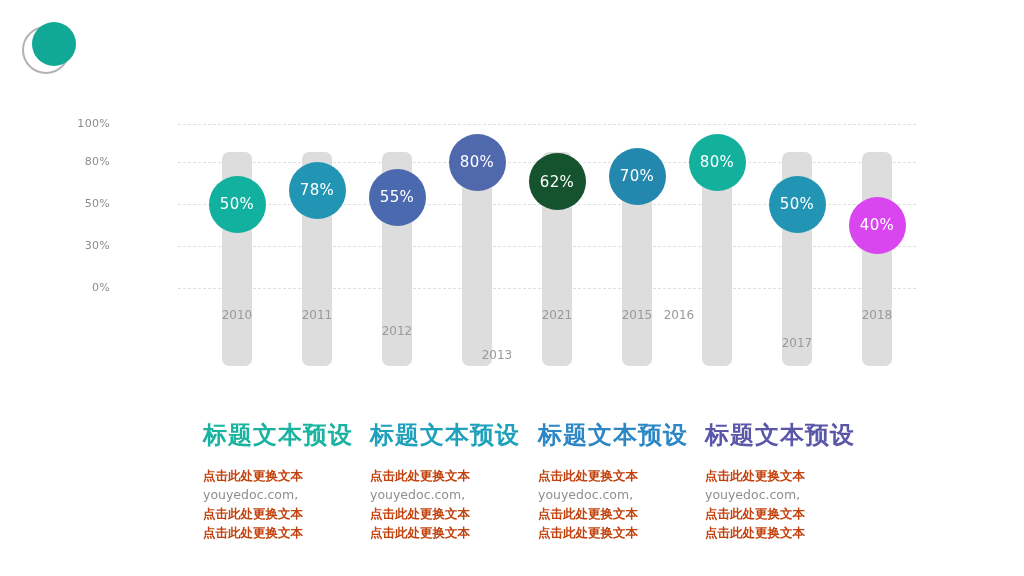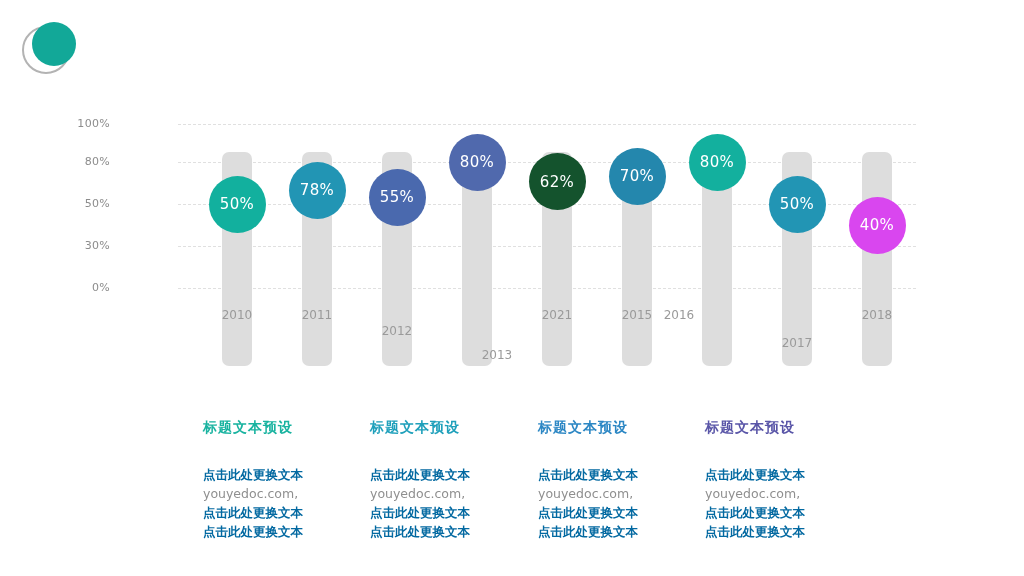--- a/index.html
+++ b/index.html
@@ -59,26 +59,26 @@
     position:absolute; width:57px; height:57px; border-radius:50%;
     display:flex; align-items:center; justify-content:center;
     color:#ffffff; font-size:15px; letter-spacing:0.4px;
     font-family:"DejaVu Sans","Liberation Sans",sans-serif;
   }
 
   
   .blocks { position:absolute; left:0; top:405px; width:1024px; height:171px; }
   .block { position:absolute; width:190px; }
   .block-title {
-    font-size:14px; font-weight:bold; letter-spacing:1px;
+    font-size:24px; font-weight:bold; letter-spacing:1px;
     font-family:Liberation Sans, sans-serif;
-    white-space:nowrap; margin-bottom:28px;
+    white-space:nowrap; margin-bottom:15px;
   }
   .block-line {
-    font-size:12.5px; line-height:19px; color:#0369a1; font-weight:bold;
+    font-size:12.5px; line-height:19px; color:#c2410c; font-weight:bold;
     font-family:"DejaVu Sans","Liberation Sans",sans-serif;
     white-space:nowrap;
   }
   .block-line.muted { color:#8f8f8f; font-weight:normal; }
 </style>
 </head>
 <body>
 
 <div class="header">
   <div class="logo-mark">

